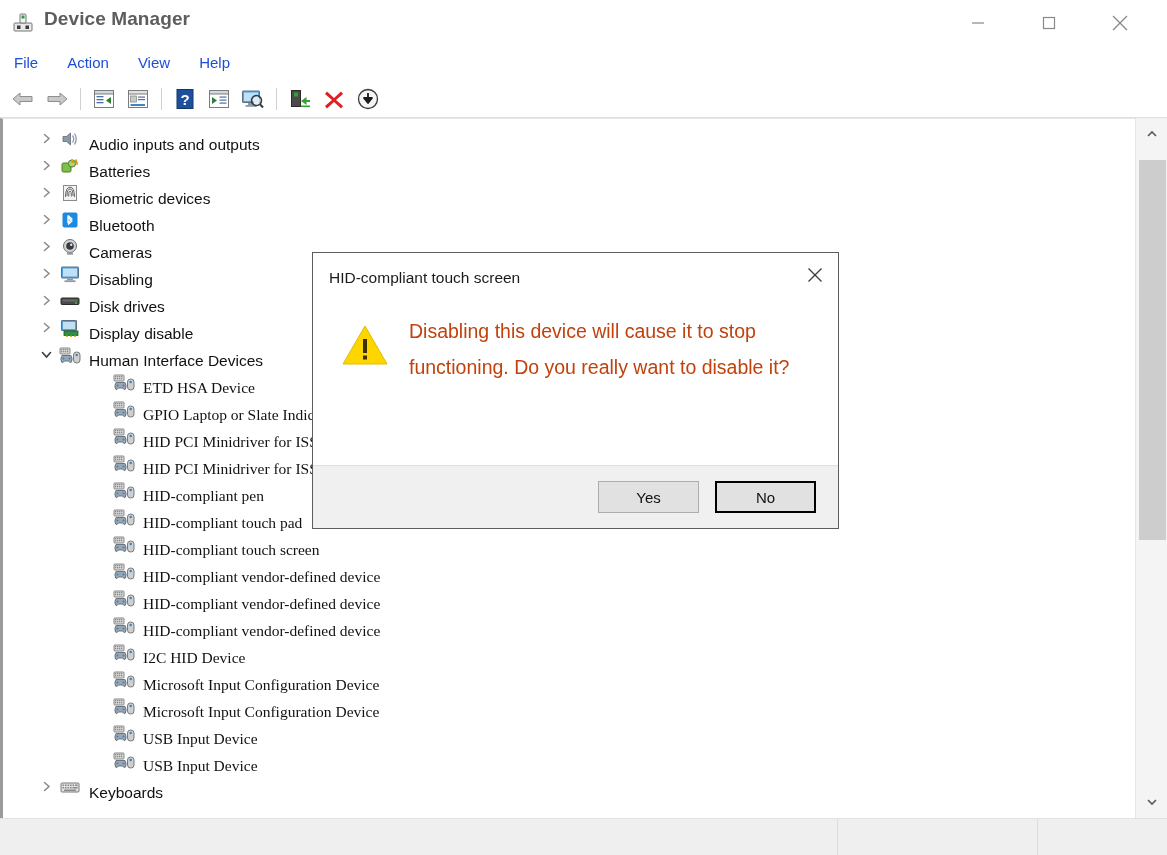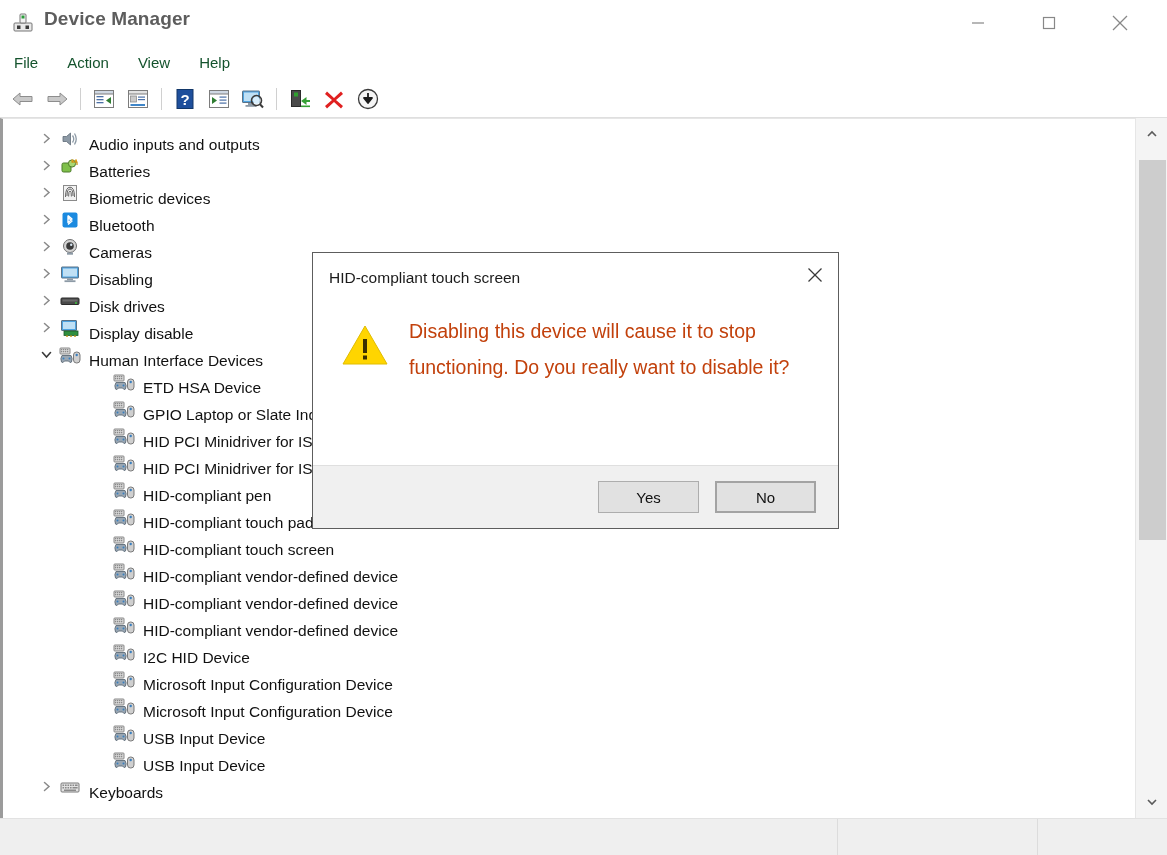--- a/index.html
+++ b/index.html
@@ -49,21 +49,21 @@
 
   
   .menubar {
     position: absolute; left: 0; top: 46px;
     width: 1167px; height: 34px;
     background: #ffffff;
     display: flex; align-items: center;
     padding-left: 14px;
   }
   .menuitem {
-    font-size: 15px; color: #14532d;
+    font-size: 15px; color: #1d4ed8;
     padding: 3px 13px 4px 0px;
     margin-right: 16px;
     white-space: nowrap;
   }
   .menuitem:last-child { margin-right: 0; }
 
   
   .toolbar {
     position: absolute; left: 0; top: 80px;
     width: 1167px; height: 38px;
@@ -97,21 +97,21 @@
     position: absolute;
     left: 0; top: 6px;
     width: 1120px;
   }
   .trow {
     height: 27px;
     display: flex; align-items: center;
     padding-left: 34px;
     white-space: nowrap;
   }
-  .trow.child { padding-left: 88px; }
+  .trow.child { padding-left: 88px; font-family: Liberation Serif, serif; }
   .chev {
     width: 18px; height: 18px;
     display: flex; align-items: center; justify-content: center;
     margin-right: 4px;
     flex: none;
   }
   .chev.spacer { visibility: hidden; }
   .ticon {
     width: 22px; height: 20px;
     margin-right: 8px;
@@ -222,21 +222,21 @@
     font-size: 15px;
     font-family: "Liberation Sans", sans-serif;
     color: #111111;
     background: #e1e1e1;
     border: 1px solid #adadad;
     display: flex; align-items: center; justify-content: center;
     margin-left: 16px;
     padding: 0;
   }
   .dbtn.focused {
-    border: 2px solid #a3a3a3;
+    border: 2px solid #000000;
     background: #e1e1e1;
   }
 </style>
 </head>
 <body>
 
 <div id="app">
 
   <div class="titlebar">
     <div class="title-icon">

